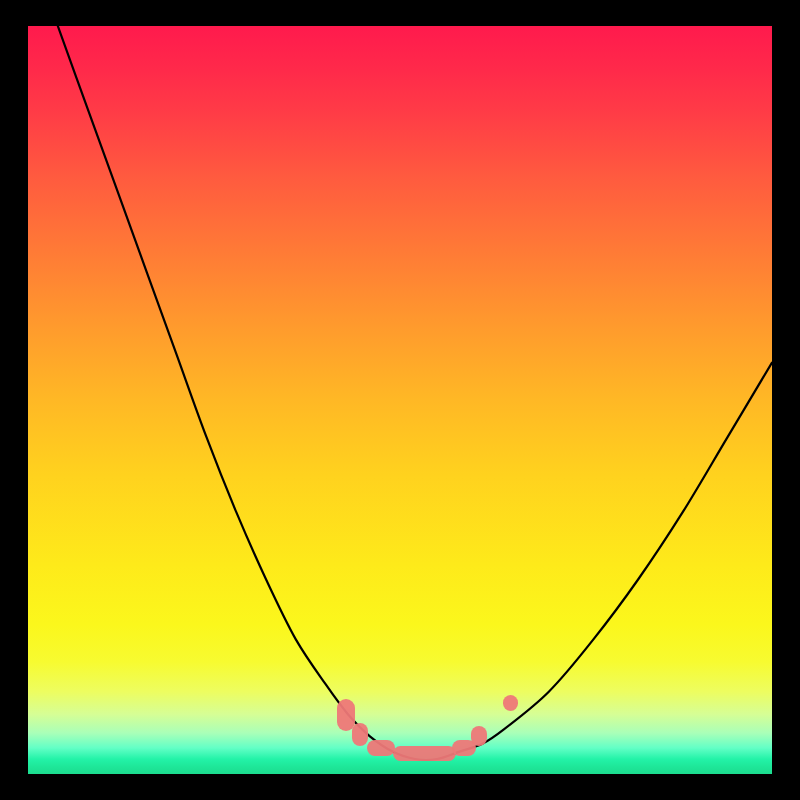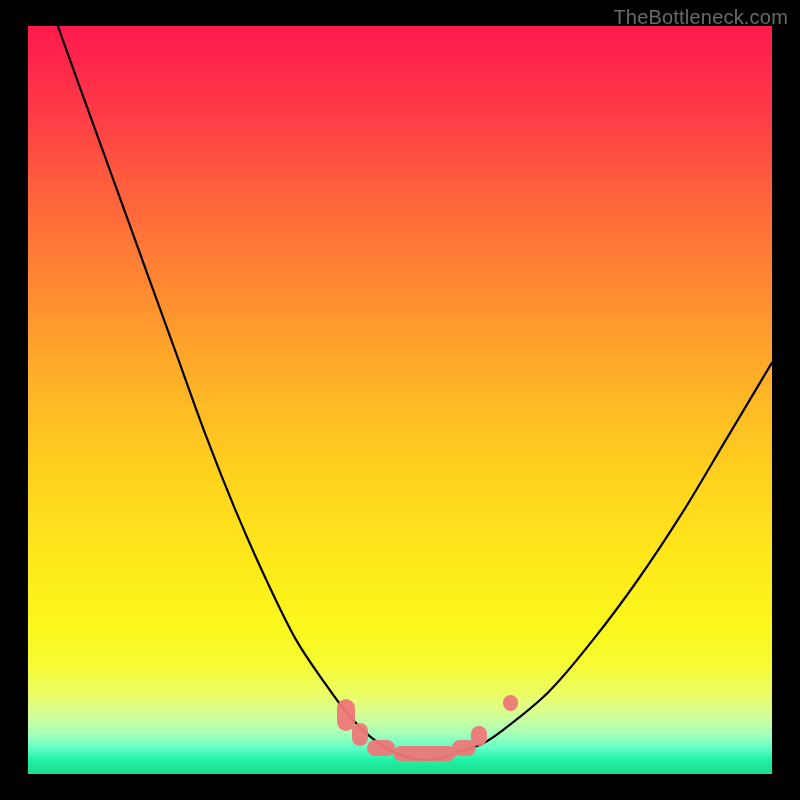--- a/index.html
+++ b/index.html
@@ -76,21 +76,20 @@
     font-size: 20px;
     font-weight: 500;
     letter-spacing: 0.2px;
     user-select: none;
   }
 </style>
 </head>
 <body>
 
 <div class="stage">
-  <div class="watermark">TheBottleneck.com</div>
 
   <div class="plot">
     <div class="gradient"></div>
 
     <svg class="curve-svg" viewBox="0 0 744 748" preserveAspectRatio="none">
       <path id="curve-path" class="curve-path" d="M 29.8 0.0 C 34.7 13.7, 49.6 54.9, 59.5 82.3 C 69.4 109.7, 79.4 137.1, 89.3 164.6 C 99.2 192.0, 109.1 219.4, 119.0 246.8 C 129.0 274.3, 138.9 301.7, 148.8 329.1 C 158.7 356.5, 168.6 385.2, 178.6 411.4 C 188.5 437.6, 198.4 462.5, 208.3 486.2 C 218.2 509.9, 228.2 532.3, 238.1 553.5 C 248.0 574.7, 257.9 595.9, 267.8 613.4 C 277.8 630.8, 288.9 645.8, 297.6 658.2 C 306.3 670.7, 312.5 679.4, 319.9 688.2 C 327.4 696.9, 334.8 704.4, 342.2 710.6 C 349.7 716.8, 357.1 721.8, 364.6 725.6 C 372.0 729.3, 379.4 731.8, 386.9 733.0 C 394.3 734.3, 401.8 734.3, 409.2 733.0 C 416.6 731.8, 424.1 728.1, 431.5 725.6 C 439.0 723.1, 446.4 721.8, 453.8 718.1 C 461.3 714.3, 465.0 711.8, 476.2 703.1 C 487.3 694.4, 505.9 680.7, 520.8 665.7 C 535.7 650.8, 550.6 632.1, 565.4 613.4 C 580.3 594.7, 595.2 574.7, 610.1 553.5 C 625.0 532.3, 639.8 509.9, 654.7 486.2 C 669.6 462.5, 684.5 436.3, 699.4 411.4 C 714.2 386.5, 736.6 349.1, 744.0 336.6"></path>
     </svg>
 
     <div id="ridge-layer">
         <div class="ridge" style="left: 308.76px; top: 673.2px; width: 17.856px; height: 31.416px;"></div>

